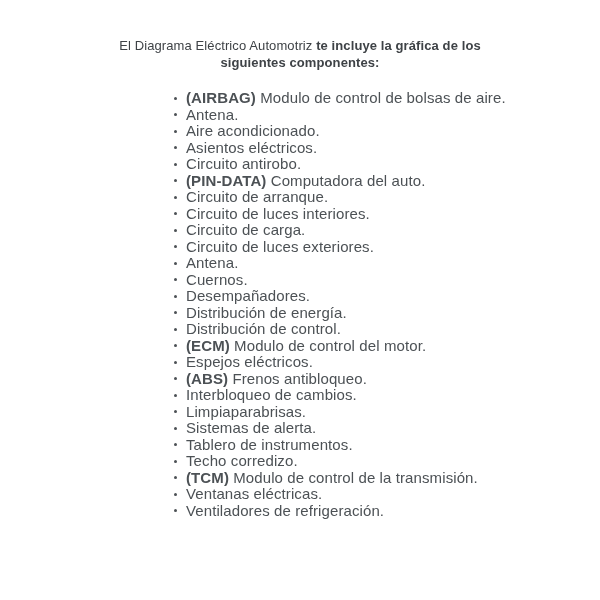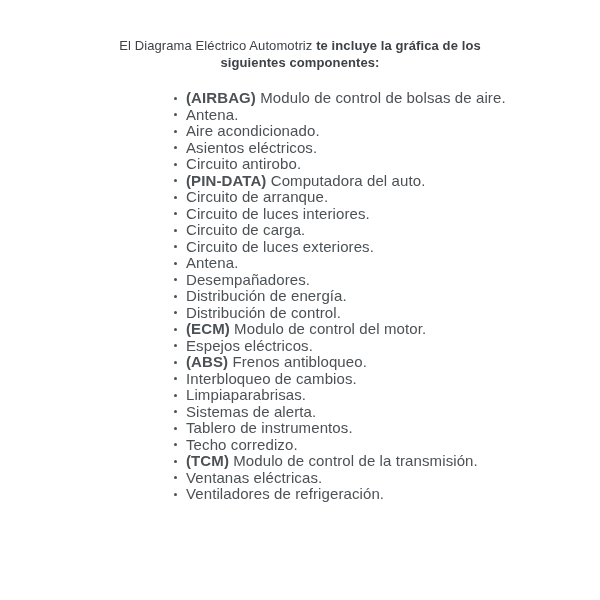--- a/index.html
+++ b/index.html
@@ -66,20 +66,21 @@
       <li><span>Antena.</span></li>
       <li><span>Aire acondicionado.</span></li>
       <li><span>Asientos eléctricos.</span></li>
       <li><span>Circuito antirobo.</span></li>
       <li><span class="b">(PIN-DATA)</span><span> Computadora del auto.</span></li>
       <li><span>Circuito de arranque.</span></li>
       <li><span>Circuito de luces interiores.</span></li>
       <li><span>Circuito de carga.</span></li>
       <li><span>Circuito de luces exteriores.</span></li>
       <li><span>Antena.</span></li>
+      <li><span>Cuernos.</span></li>
       <li><span>Desempañadores.</span></li>
       <li><span>Distribución de energía.</span></li>
       <li><span>Distribución de control.</span></li>
       <li><span class="b">(ECM)</span><span> Modulo de control del motor.</span></li>
       <li><span>Espejos eléctricos.</span></li>
       <li><span class="b">(ABS)</span><span> Frenos antibloqueo.</span></li>
       <li><span>Interbloqueo de cambios.</span></li>
       <li><span>Limpiaparabrisas.</span></li>
       <li><span>Sistemas de alerta.</span></li>
       <li><span>Tablero de instrumentos.</span></li>

